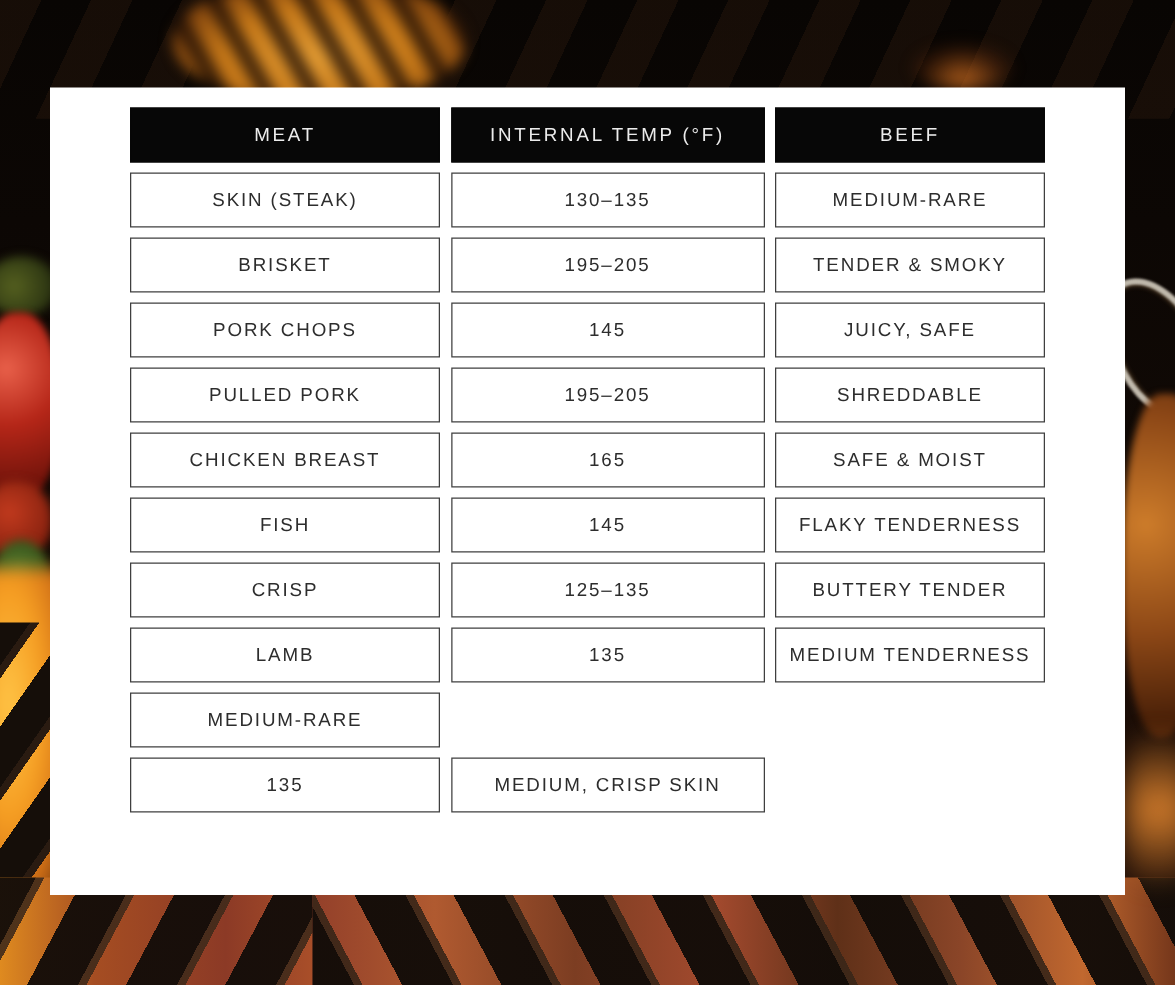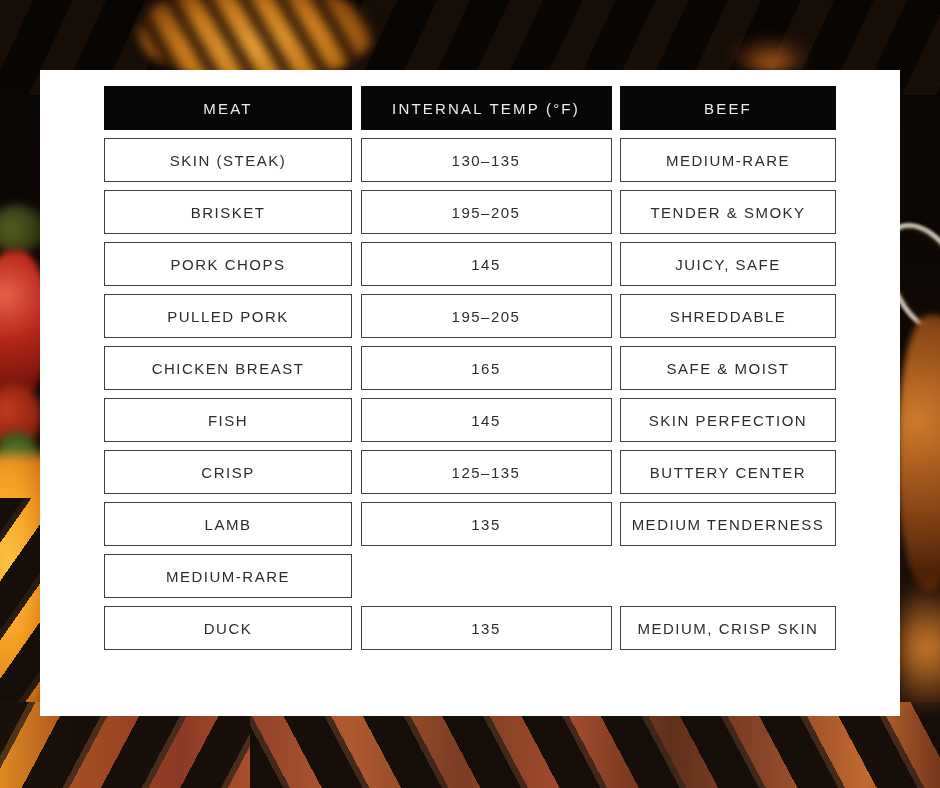--- a/index.html
+++ b/index.html
@@ -124,40 +124,39 @@
   <div class="row">
     <div class="cell">CHICKEN BREAST</div>
     <div class="cell">165</div>
     <div class="cell">SAFE &amp; MOIST</div>
   </div>
 
 
   <div class="row">
     <div class="cell">FISH</div>
     <div class="cell">145</div>
-    <div class="cell">SKIN PERFECTION</div>
+    <div class="cell">FLAKY TENDERNESS</div>
   </div>
 
   <div class="row">
     <div class="cell">CRISP</div>
     <div class="cell">125–135</div>
-    <div class="cell">BUTTERY CENTER</div>
+    <div class="cell">BUTTERY TENDER</div>
   </div>
 
   <div class="row">
     <div class="cell">LAMB</div>
     <div class="cell">135</div>
     <div class="cell">MEDIUM TENDERNESS</div>
   </div>
 
   <div class="row">
     <div class="cell">MEDIUM-RARE</div>
   </div>
 
   <div class="row">
-    <div class="cell">DUCK</div>
     <div class="cell">135</div>
     <div class="cell">MEDIUM, CRISP SKIN</div>
   </div>
 </div>
   </div>
 
 </div>
 
 </body></html>

